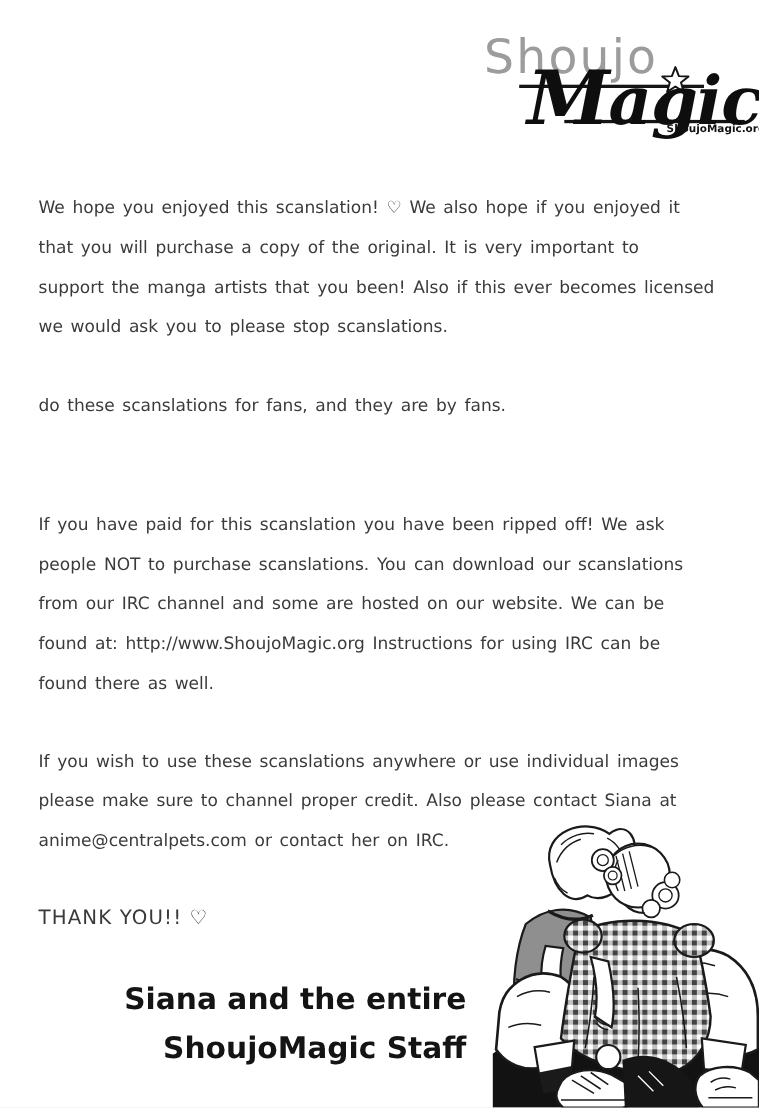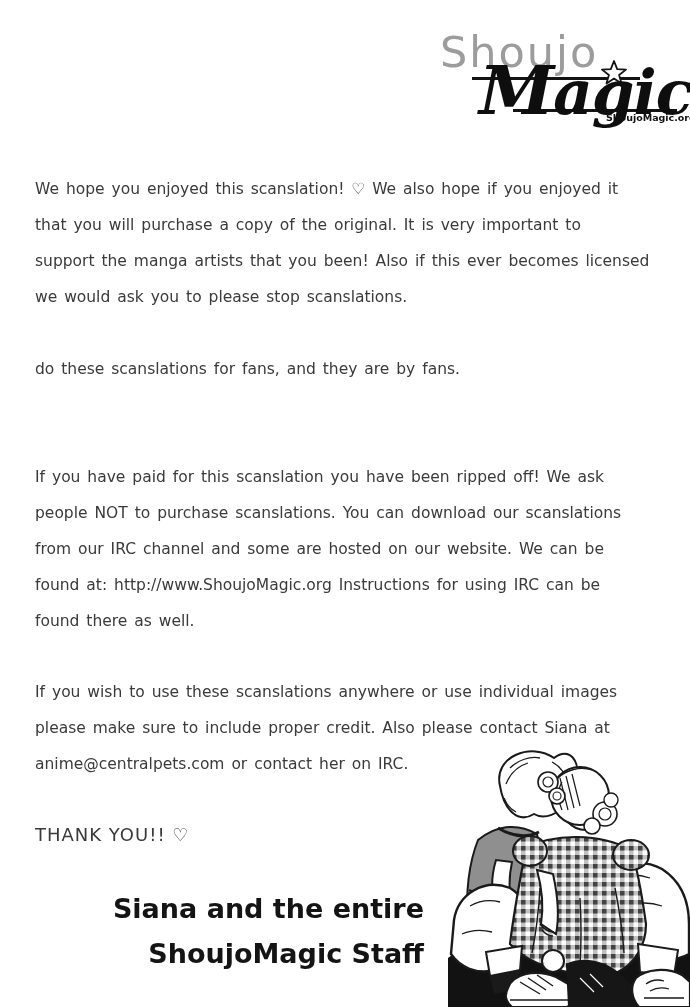--- a/index.html
+++ b/index.html
@@ -90,21 +90,21 @@
     </div>
   <div class="para" id="para-3">
       <div class="text-line">If you have paid for this scanslation you have been ripped off! We ask</div>
       <div class="text-line">people NOT to purchase scanslations. You can download our scanslations</div>
       <div class="text-line">from our IRC channel and some are hosted on our website. We can be</div>
       <div class="text-line">found at: http://www.ShoujoMagic.org Instructions for using IRC can be</div>
       <div class="text-line">found there as well.</div>
     </div>
   <div class="para" id="para-4">
       <div class="text-line">If you wish to use these scanslations anywhere or use individual images</div>
-      <div class="text-line">please make sure to include proper credit. Also please contact Siana at</div>
+      <div class="text-line">please make sure to channel proper credit. Also please contact Siana at</div>
       <div class="text-line">anime@centralpets.com or contact her on IRC.</div>
     </div>
 
   <div class="thank-you">THANK YOU!! ♡</div>
 
   <div class="signature">
     <div>Siana and the entire</div>
     <div>ShoujoMagic Staff</div>
   </div>
 

